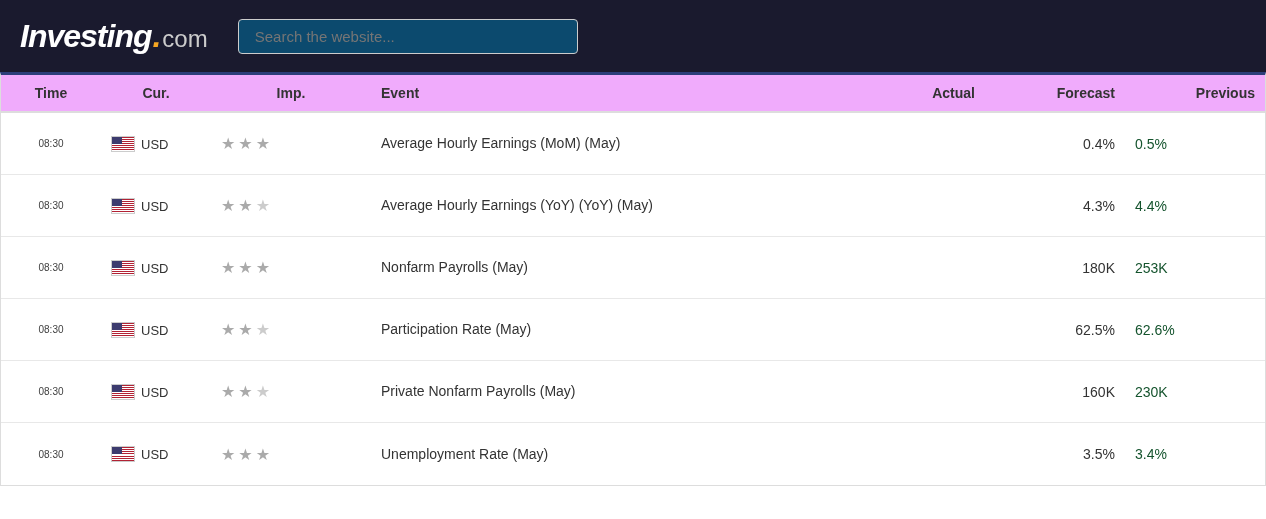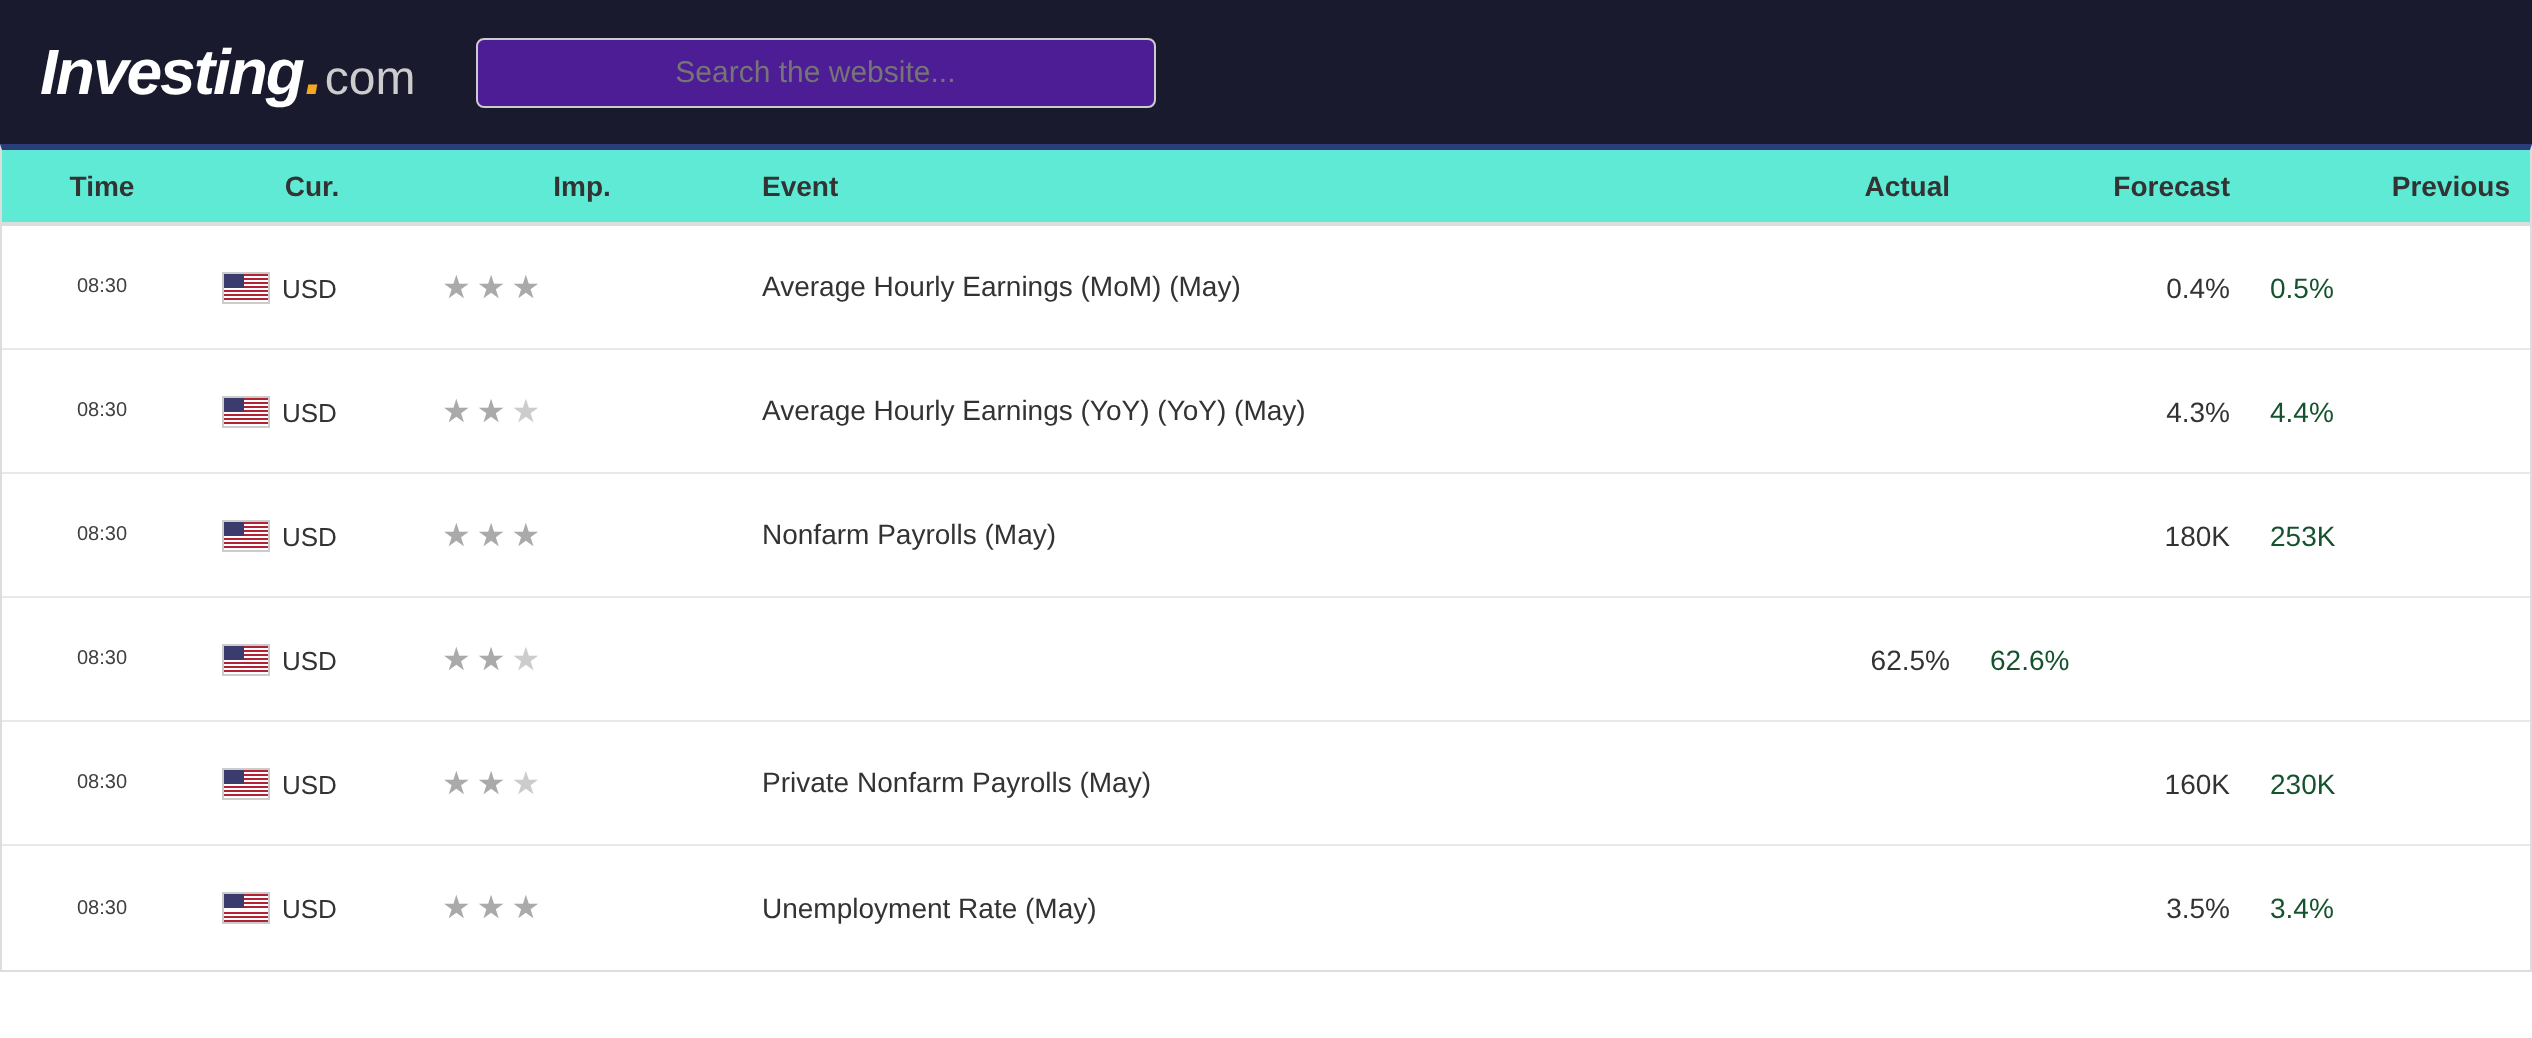--- a/index.html
+++ b/index.html
@@ -33,41 +33,40 @@
       font-style: italic;
     }
     .logo-com {
       font-size: 24px;
       font-weight: 400;
       color: #ccc;
       font-style: normal;
       letter-spacing: 0;
     }
     .search-box {
-      background: #4c1d95;
+      background: #0c4a6e;
       border: 1px solid #ccc;
       border-radius: 4px;
       padding: 8px 16px;
       font-size: 15px;
       color: #999;
       width: 340px;
-      text-align: center;
     }
 
     
     .table-container {
       border: 1px solid #ddd;
       border-top: 3px solid #2c3e7a;
     }
 
     
     .col-headers {
       display: grid;
       grid-template-columns: 100px 110px 160px 1fr 120px 140px 140px;
-      background: #5eead4;
+      background: #f0abfc;
       border-bottom: 2px solid #ddd;
       padding: 10px 0;
     }
     .col-header {
       font-weight: 700;
       font-size: 14px;
       color: #333;
       padding: 0 10px;
     }
     .col-header.center { text-align: center; }
@@ -340,20 +339,21 @@
       </div>
       <div class="flag-us-canton"></div>
     </div>
       <span class="cur-label">USD</span>
     </div>
     <div class="stars-cell">
           <span class="star filled">★</span>
           <span class="star filled">★</span>
           <span class="star ">★</span>
         </div>
+    <div class="event-cell">Participation Rate (May)</div>
     <div class="actual-cell"></div>
     <div class="forecast-cell">62.5%</div>
     <div class="previous-cell">62.6%</div>
   </div>
       <div class="data-row">
     <div class="cell time-cell">08:30</div>
     <div class="cur-cell">
 
     <div class="flag flag-us">
       <div class="flag-us-stripes">

